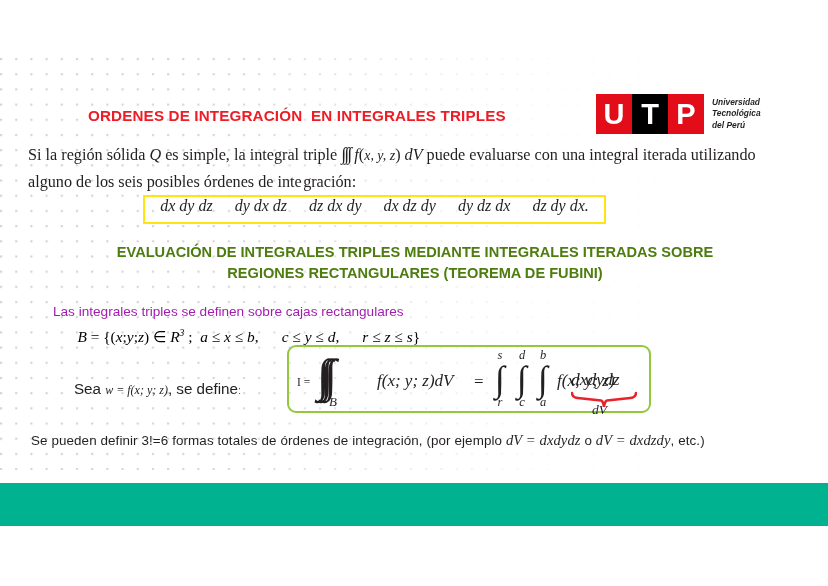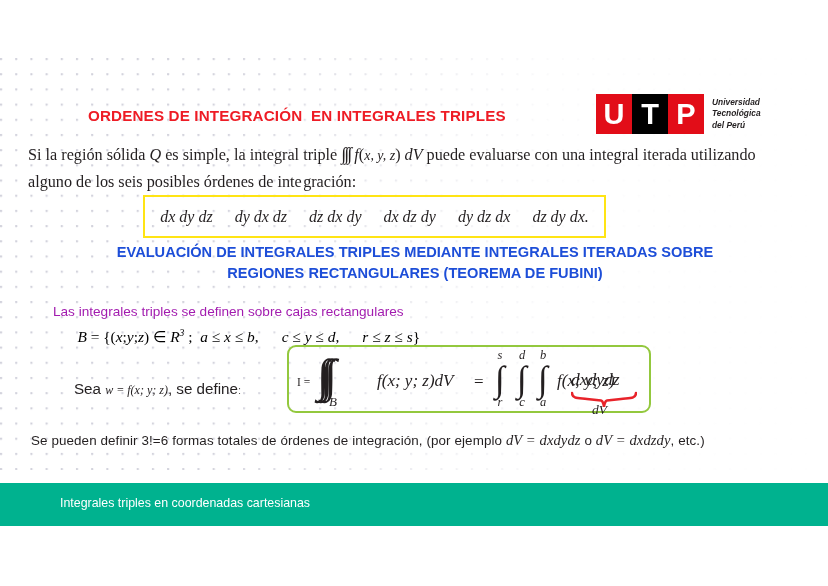--- a/index.html
+++ b/index.html
@@ -90,21 +90,21 @@
     letter-spacing: 0.15px;
     white-space: pre;
     font-family: "Liberation Sans", sans-serif;
   }
   #title-section {
     position: absolute;
     left: 30px;
     top: 242px;
     width: 770px;
     text-align: center;
-    color: #1d4ed8;
+    color: #4d7c0f;
     font-size: 14.6px;
     font-weight: bold;
     line-height: 1.42;
     font-family: "Liberation Sans", sans-serif;
   }
 
   
   #intro-para {
     position: absolute;
     left: 28px;
@@ -117,25 +117,24 @@
   }
   .it { font-style: italic; }
   .sm { font-size: 0.86em; }
 
   
   #orders-box {
     position: absolute;
     left: 143px;
     top: 195px;
     width: 463px;
-    height: 43px;
+    height: 29px;
     border: 2.5px solid #FFE414;
     background: rgba(255,255,255,0.0);
     display: flex;
-    align-items: center;
     justify-content: center;
     box-sizing: border-box;
   }
   #orders-box .order {
     font-family: "Liberation Serif", serif;
     font-style: italic;
     font-size: 16px;
     color: #231f20;
     margin: 0 11px;
     white-space: nowrap;
@@ -426,15 +425,14 @@
       </span>
 
     </div>
   </div>
 
   <div id="bottom-note">
     <span>Se pueden definir 3!=6 formas totales de órdenes de integración, (por ejemplo </span><span class="mi">dV = dxdydz</span><span> o </span><span class="mi">dV = dxdzdy</span><span>, etc.)</span>
   </div>
 
   <div id="footer-bar"></div>
-  <div id="footer-text">Integrales triples en coordenadas cartesianas</div>
 
 </div>
 
 </body></html>

